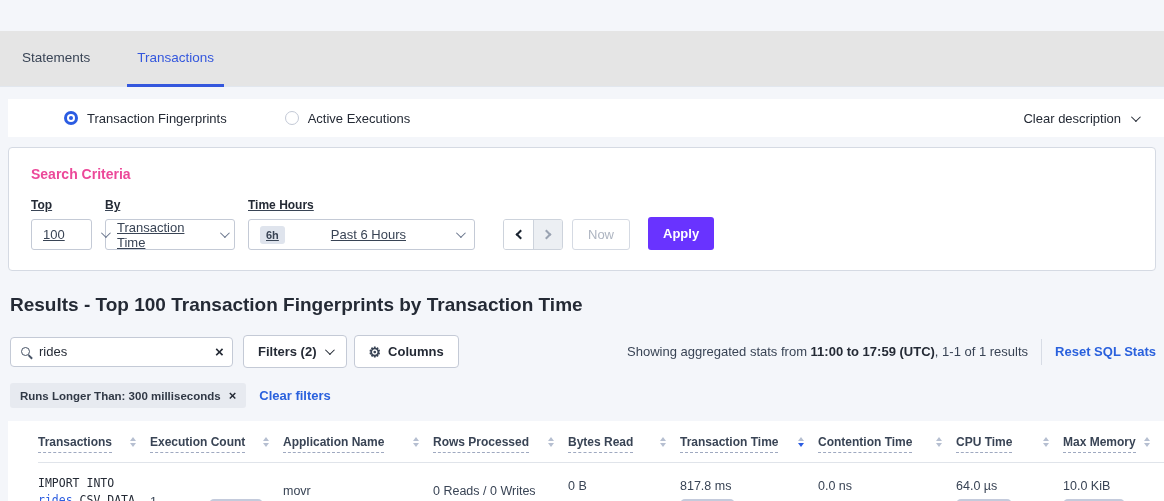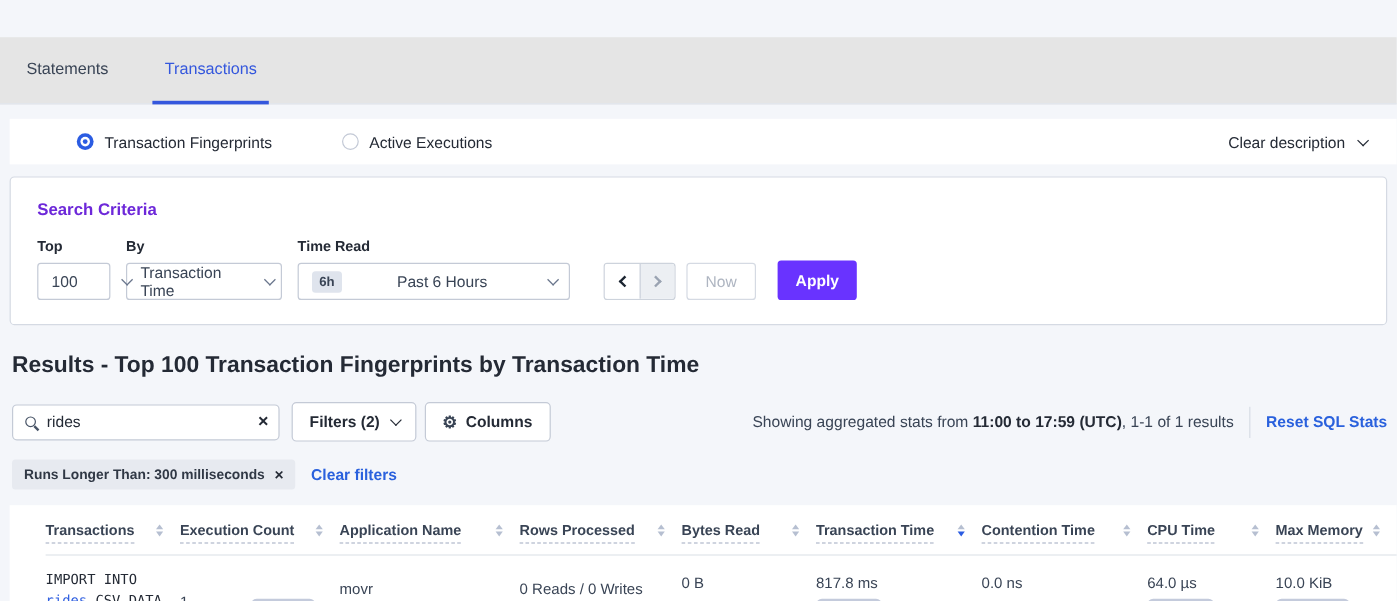--- a/index.html
+++ b/index.html
@@ -31,23 +31,23 @@
 
   
   .chev { width:7px; height:7px; border-right:1.6px solid #69758c;
     border-bottom:1.6px solid #69758c; transform:rotate(45deg) translateY(-2px);
     display:inline-block; flex:none; }
   .chev.dark { border-color:#242a35; margin-left:10px; }
 
   
   .card { background:#fff; border:1px solid #d5dae3; border-radius:4px;
     margin:10px 8px 0 8px; padding:18px 22px 20px 22px; }
-  .card-title { font-size:14px; font-weight:700; color:#6d28d9; margin-bottom:16px; }
+  .card-title { font-size:14px; font-weight:700; color:#ec4899; margin-bottom:16px; }
   .controls { display:flex; align-items:flex-end; }
-  .field { margin-right:13px; }
+  .field { margin-right:13px;text-decoration:underline; }
   .field-label { font-size:12px; font-weight:700; color:#242a35; margin-bottom:7px; }
   .select { height:31px; border:1px solid #c4cad6; border-radius:3px; background:#fff;
     display:flex; align-items:center; padding:0 11px; font-size:13px; color:#394455;
     cursor:pointer;gap:36px; }
   .select .chev { margin-left:auto; }
   .sel-top { width:61px; }
   .sel-by { width:130px; }
   .sel-time { width:227px; }
   .time-badge { background:#dfe4ed; border-radius:3px; font-size:11px; font-weight:700;
     color:#394455; padding:3px 6px; margin-right:10px; flex:none; }
@@ -178,21 +178,21 @@
       </div>
     </div>
     <div class="field">
       <div class="field-label">By</div>
       <div class="select sel-by">
         <span>Transaction Time</span>
         <span class="chev"></span>
       </div>
     </div>
     <div class="field">
-      <div class="field-label">Time Read</div>
+      <div class="field-label">Time Hours</div>
       <div class="select sel-time">
         <span class="time-badge">6h</span>
         <span>Past 6 Hours</span>
         <span class="chev"></span>
       </div>
     </div>
     <div class="arrow-group">
       <div class="arrow-btn">
         <span class="arr-left"></span>
       </div>

